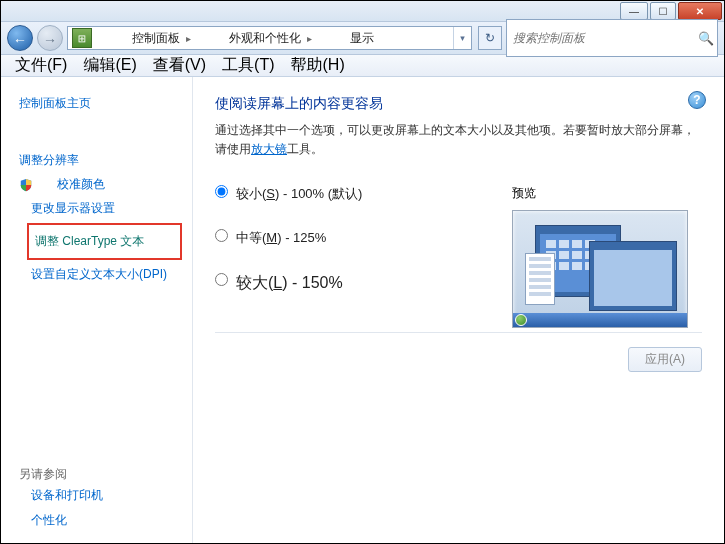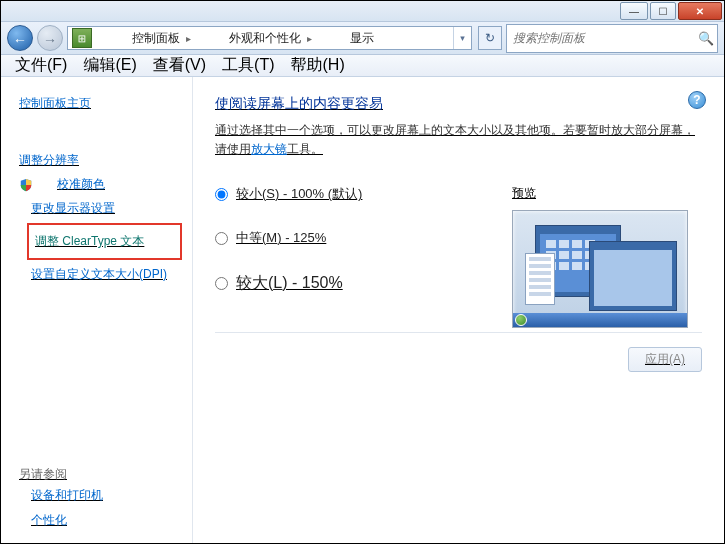--- a/index.html
+++ b/index.html
@@ -14,49 +14,49 @@
 
 .navbar { height: 34px; background: linear-gradient(#eaf1fb, #d7e4f2); border-top: 1px solid #b6c7dc; border-bottom: 1px solid #b6c7dc; display: flex; align-items: center; padding: 0 6px; gap: 4px; }
 .navcircle { width: 26px; height: 26px; border-radius: 50%; background: radial-gradient(circle at 35% 30%, #7fb9ef, #1f5fa8); display: flex; align-items: center; justify-content: center; color: #fff; font-size: 14px; border: 1px solid #2a5a92; }
 .navcircle.disabled { background: radial-gradient(circle at 35% 30%, #e5ecf4, #b8c5d6); color: #6a7a8c; border-color: #9fb0c4; }
 .addrbox { flex: 1; height: 24px; background: #fff; border: 1px solid #8ca6c4; display: flex; align-items: center; font-size: 12px; color: #222; }
 .addr-icon { width: 20px; height: 20px; margin: 0 4px; background: linear-gradient(#7fb05a,#4a8a2e); border: 1px solid #3a6a24; display: flex; align-items: center; justify-content: center; color: #fff; font-size: 10px; }
 .crumb { padding: 0 4px; display: flex; align-items: center; height: 100%; margin-left: 32px; }
 .crumb-sep { color: #6a6a6a; padding: 0 2px; font-size: 10px; }
 .addr-dd { width: 18px; height: 22px; border-left: 1px solid #c5d3e4; display: flex; align-items: center; justify-content: center; color: #5a7294; font-size: 9px; }
 .refresh { width: 24px; height: 24px; border: 1px solid #8ca6c4; background: #eaf1fb; margin-left: 2px; display: flex; align-items: center; justify-content: center; font-size: 12px; color: #3a5a82; }
-.searchbox { width: 212px; height: 29px; border: 1px solid #8ca6c4; background: #fff; display: flex; align-items: center; }
+.searchbox { width: 212px; height: 38px; border: 1px solid #8ca6c4; background: #fff; display: flex; align-items: center; }
 .searchbox input { border: none; outline: none; flex: 1; font-size: 12px; padding: 0 6px; color: #888; font-style: italic; background: transparent; }
 .search-icon { width: 22px; height: 22px; display: flex; align-items: center; justify-content: center; color: #3a5a82; font-size: 13px; }
 
 
 .menubar { height: 22px; background: linear-gradient(#f6f9fd,#e8eef7); border-bottom: 1px solid #c5d3e4; display: flex; align-items: center; padding: 4px 6px; font-size: 16px; }
 .menubar span { padding: 2px 8px; }
 
 
-.bodyrow { display: flex; height: calc(544px - 20px - 34px - 22px - 2px); text-decoration: underline; }
+.bodyrow { display: flex; height: calc(544px - 20px - 34px - 22px - 2px); }
 .sidebar { width: 192px; background: #fff; border-right: 1px solid #e0e6ee; padding: 14px 10px 10px 18px; display: flex; flex-direction: column; font-size: 12px; }
 .side-link { color: #0066cc; padding: 4px 0; cursor: pointer; }
 .side-link.home { color: #0066cc; font-size: 12px; margin-bottom: 8px; }
 .side-link.indent { padding-left: 12px; }
 .side-highlight { border: 2px solid #e2372a; padding: 8px 6px; margin: 2px 0 2px 8px; color: #0f766e; }
 .side-block { margin-top: 24px; }
 .side-row { display: flex; align-items: center; gap: 24px; padding: 3px 0; }
 .shield { width: 14px; height: 14px; }
 .side-spacer { flex: 1; }
 .side-label { color: #6a6a6a; margin-top: 14px; }
 
 .content { flex: 1; padding: 18px 22px 14px 22px; position: relative; background: #fff; }
 .heading { color: #003399; font-size: 14px; margin-bottom: 8px; }
 .desc { font-size: 12px; color: #333; line-height: 1.6; }
 .desc a { color: #0066cc; text-decoration: underline; }
 
 .options { margin-top: 26px; display: flex; }
 .opts-col { flex: 1; }
-.opt { display: flex; align-items: center; gap: 8px; font-size: 13px; color: #222; margin-bottom: 26px; }
+.opt { display: flex; gap: 8px; font-size: 13px; color: #222; margin-bottom: 26px; }
 .opt input[type=radio] { width: 13px; height: 13px; }
 .opt u { text-decoration: underline; }
 
 .preview-col { width: 190px; }
 .preview-label { font-size: 12px; margin-bottom: 8px; }
 .preview-box { width: 176px; height: 118px; border: 1px solid #9aa8ba; background: linear-gradient(#dbe6f2,#bdd0e5); position: relative; overflow: hidden; box-shadow: inset 0 0 4px #fff; }
 .pv-taskbar { position: absolute; bottom: 0; left: 0; right: 0; height: 14px; background: linear-gradient(#5a8fd6,#2a5fa8); }
 .pv-start { position: absolute; bottom: 1px; left: 2px; width: 12px; height: 12px; border-radius: 50%; background: radial-gradient(circle at 35% 30%, #8fcf6a, #3a8a2e); border: 1px solid #fff; }
 .pv-win1 { position: absolute; left: 22px; top: 14px; width: 86px; height: 72px; background: #3a6aa8; border: 1px solid #2a4a78; }
 .pv-win1-body { position: absolute; top: 8px; left: 4px; right: 4px; bottom: 4px; background: #5a8fd6; }

